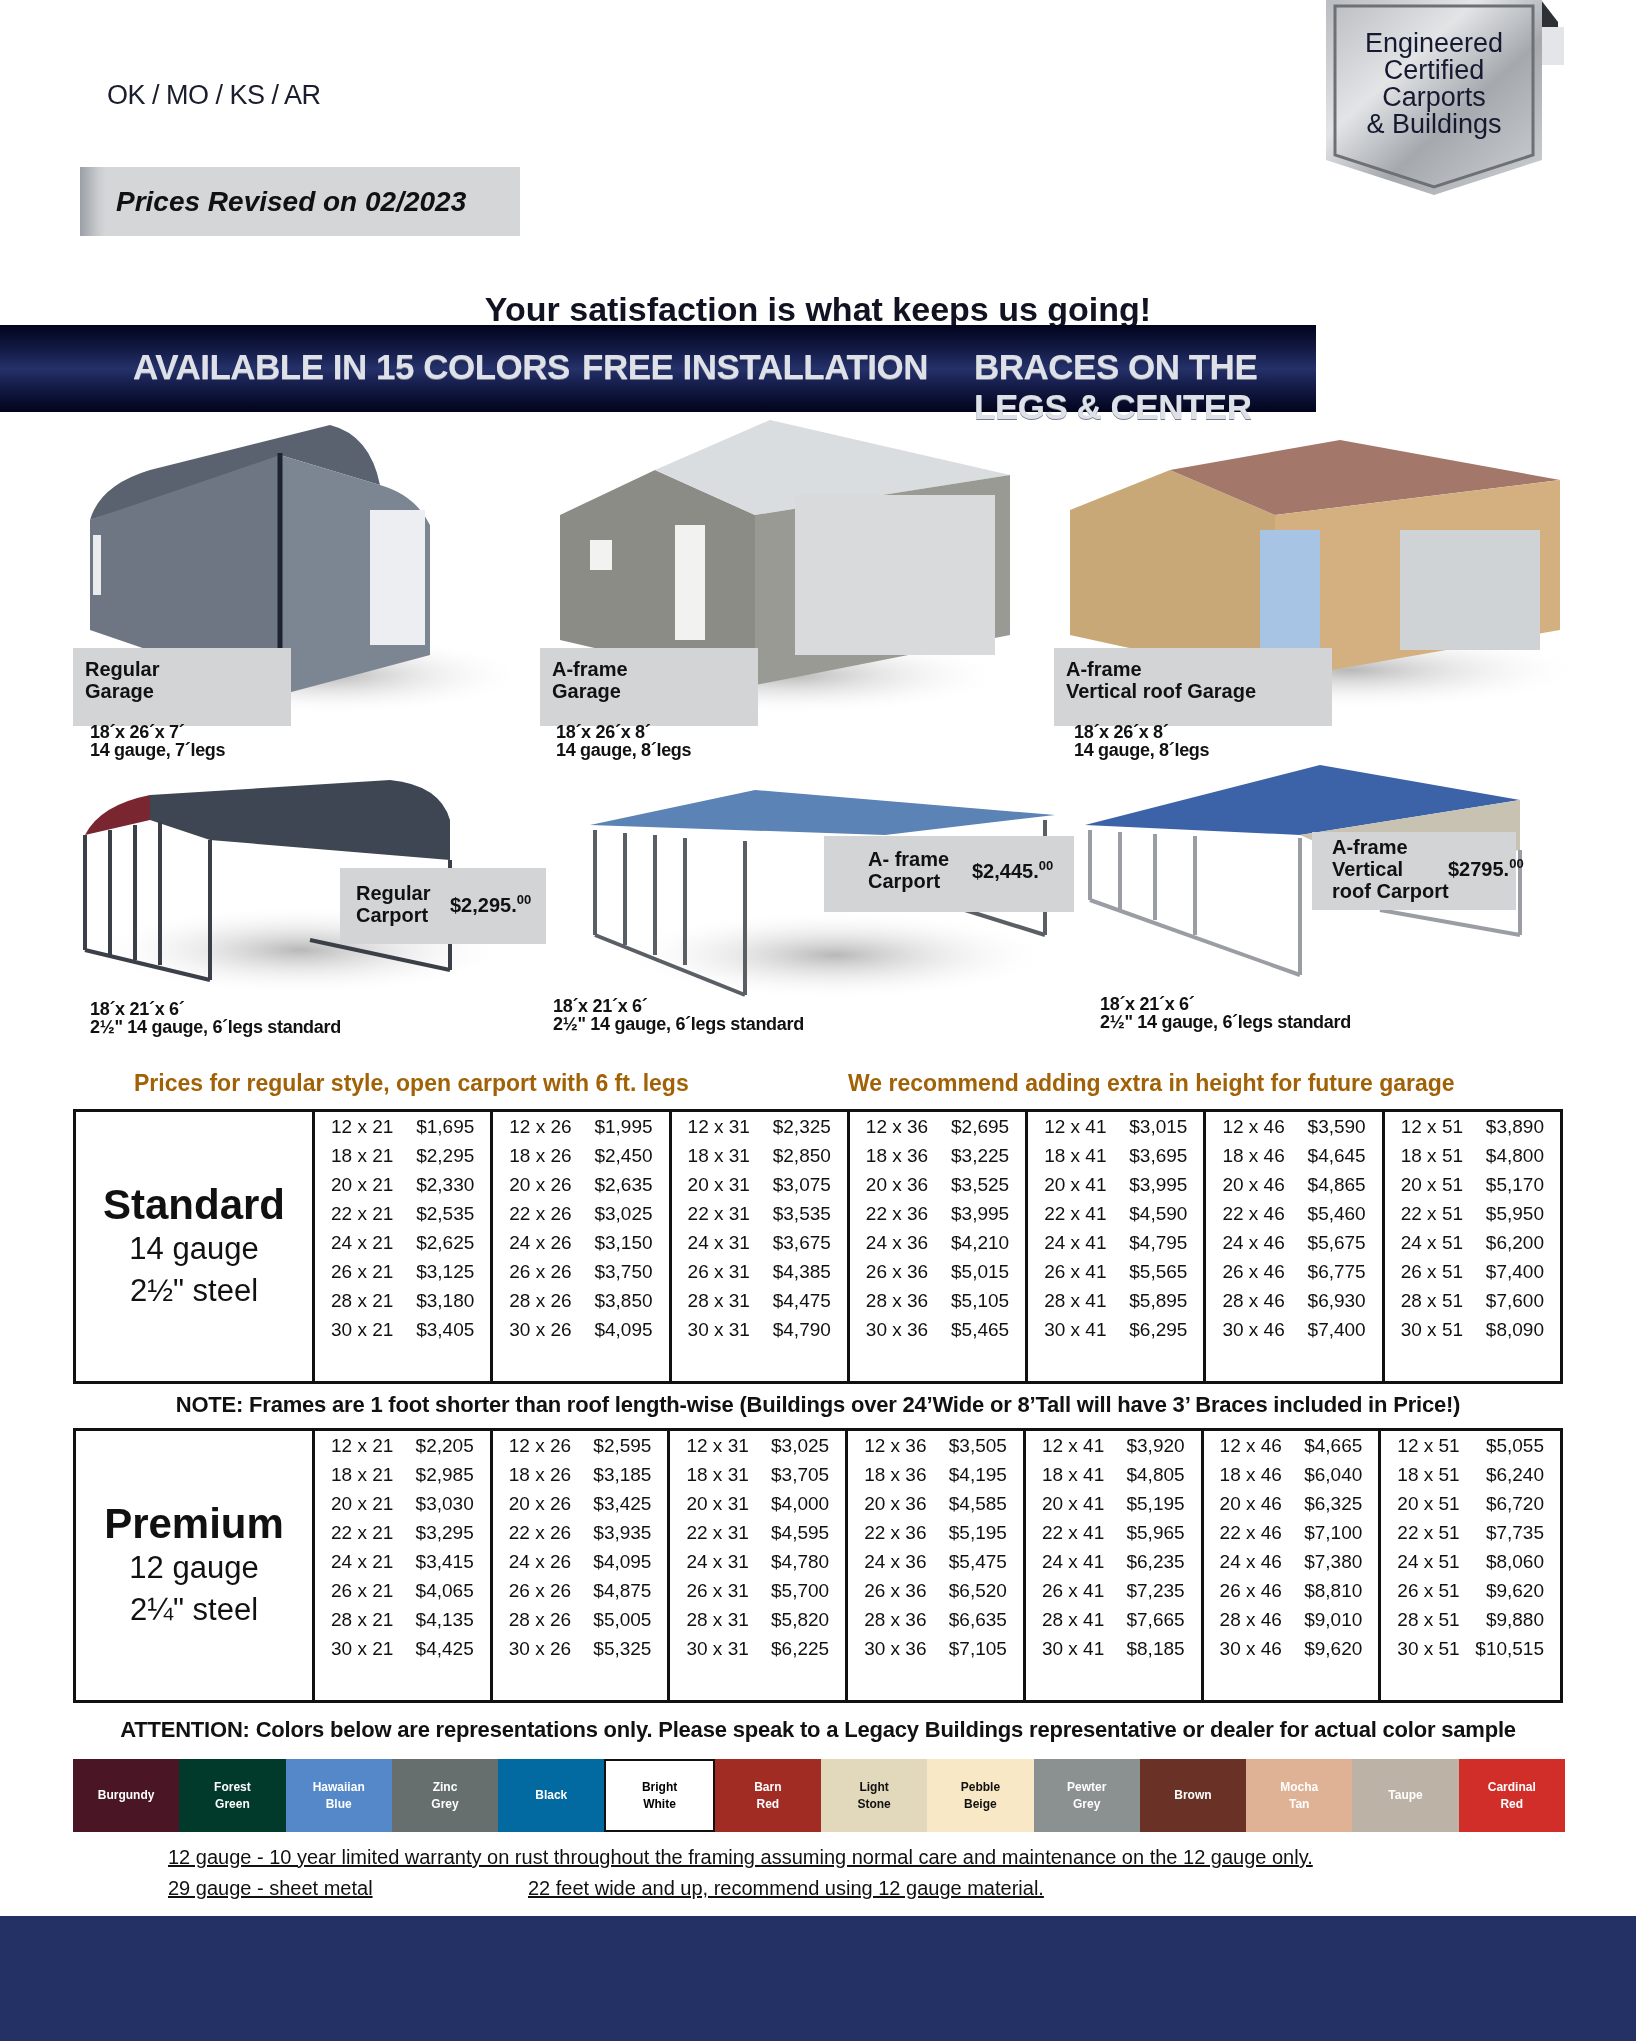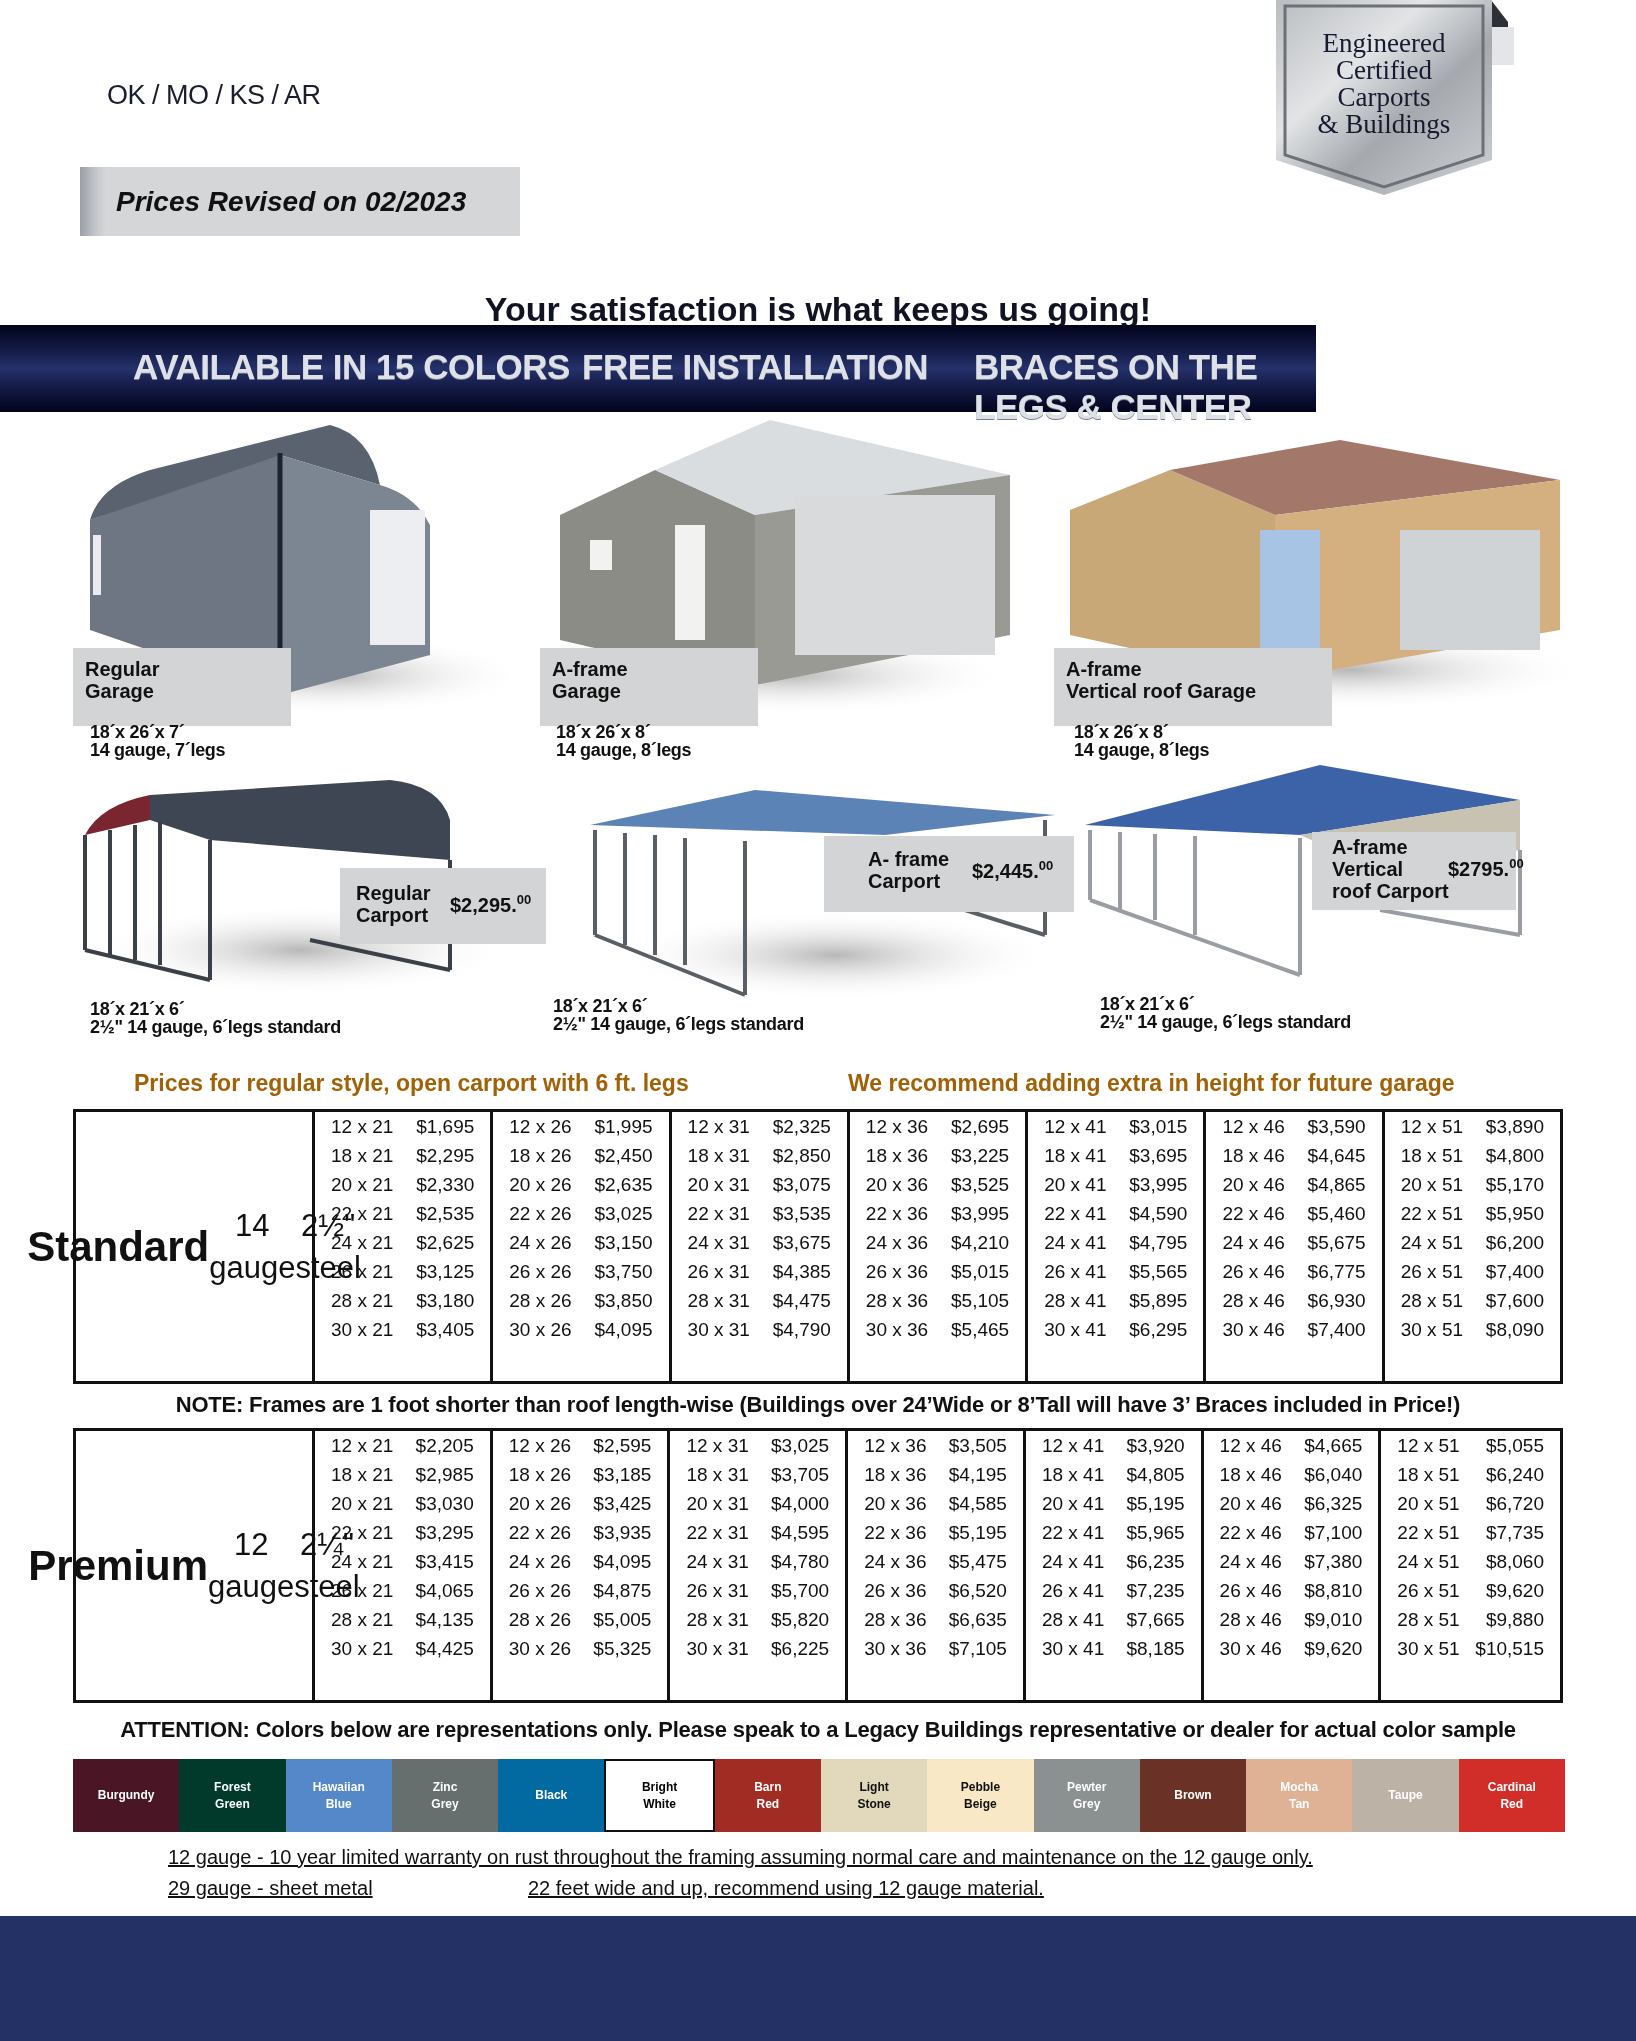--- a/index.html
+++ b/index.html
@@ -7,21 +7,21 @@
   body { position: relative; font-family: "Liberation Sans", sans-serif; color: #111; }
   .abs { position: absolute; }
 
   .states { left: 107px; top: 80px; font-size: 27px; color: #1a1d2e; letter-spacing: -0.5px; }
 
   .revised { left: 80px; top: 167px; width: 440px; height: 69px;
     background: linear-gradient(90deg, #9aa0a6 0px, #c9cbce 18px, #d4d6d8 26px, #d4d6d8 100%);
     display: flex; align-items: center; padding-left: 36px;
     font-weight: bold; font-size: 28px; color: #111; font-style: italic; }
 
-  .badge { left: 1276px; top: 0px; width: 188px; height: 195px; font-family: Liberation Serif, serif; }
+  .badge { left: 1326px; top: 0px; width: 188px; height: 195px; }
   .badge svg { position: absolute; left: 0; top: 0; }
   .badge-text { position: absolute; left: 0; top: 30px; width: 216px; text-align: center;
     font-size: 27px; line-height: 27px; color: #161a30; }
 
   .tagline { left: 0; top: 290px; width: 1636px; text-align: center;
     font-weight: bold; font-size: 34px; color: #111322; }
 
   .banner { left: 0; top: 325px; width: 1316px; height: 87px;
     background: linear-gradient(180deg, #02041c 0%, #141c48 30%, #25316a 50%, #141c48 70%, #02041c 100%);
     display: flex; align-items: center; }
@@ -33,21 +33,21 @@
     color: #111; padding: 10px 12px; }
   .spec { position: absolute; font-size: 18px; line-height: 18px; font-weight: bold; color: #111; letter-spacing: -0.3px; }
   .price-box { position: absolute; background: #d3d4d6; font-weight: bold; color: #111; }
   .price-box .name { position: absolute; font-size: 20px; line-height: 22px; }
   .price-box .amt { position: absolute; font-size: 20px; }
   .price-box sup { font-size: 13px; }
 
   .subhead { position: absolute; font-weight: bold; font-size: 23px; color: #a16207; top: 1070px; }
 
   .ptable { position: absolute; left: 73px; width: 1490px; border: 3px solid #111; display: flex; background: #fff; }
-  .ptable .tier { width: 239px; border-right: 3px solid #111; display: flex; flex-direction: row;
+  .ptable .tier { width: 239px; border-right: 3px solid #111; display: flex; flex-direction: column;
     align-items: center; justify-content: center; text-align: center; }
   .tier .tname { font-weight: bold; font-size: 42px; line-height: 46px; }
   .tier .tsub { font-size: 31px; line-height: 42px; }
   .pcol { flex: 1; border-right: 3px solid #111; }
   .pcol:last-child { border-right: none; }
   .prow { display: flex; font-size: 19px; line-height: 29px; color: #111; }
   .prow .sz { width: 78px; padding-left: 16px; box-sizing: content-box; }
   .prow .pr { flex: 1; text-align: right; padding-right: 16px; }
 
   .note { position: absolute; left: 0; top: 1392px; width: 1636px; text-align: center;

